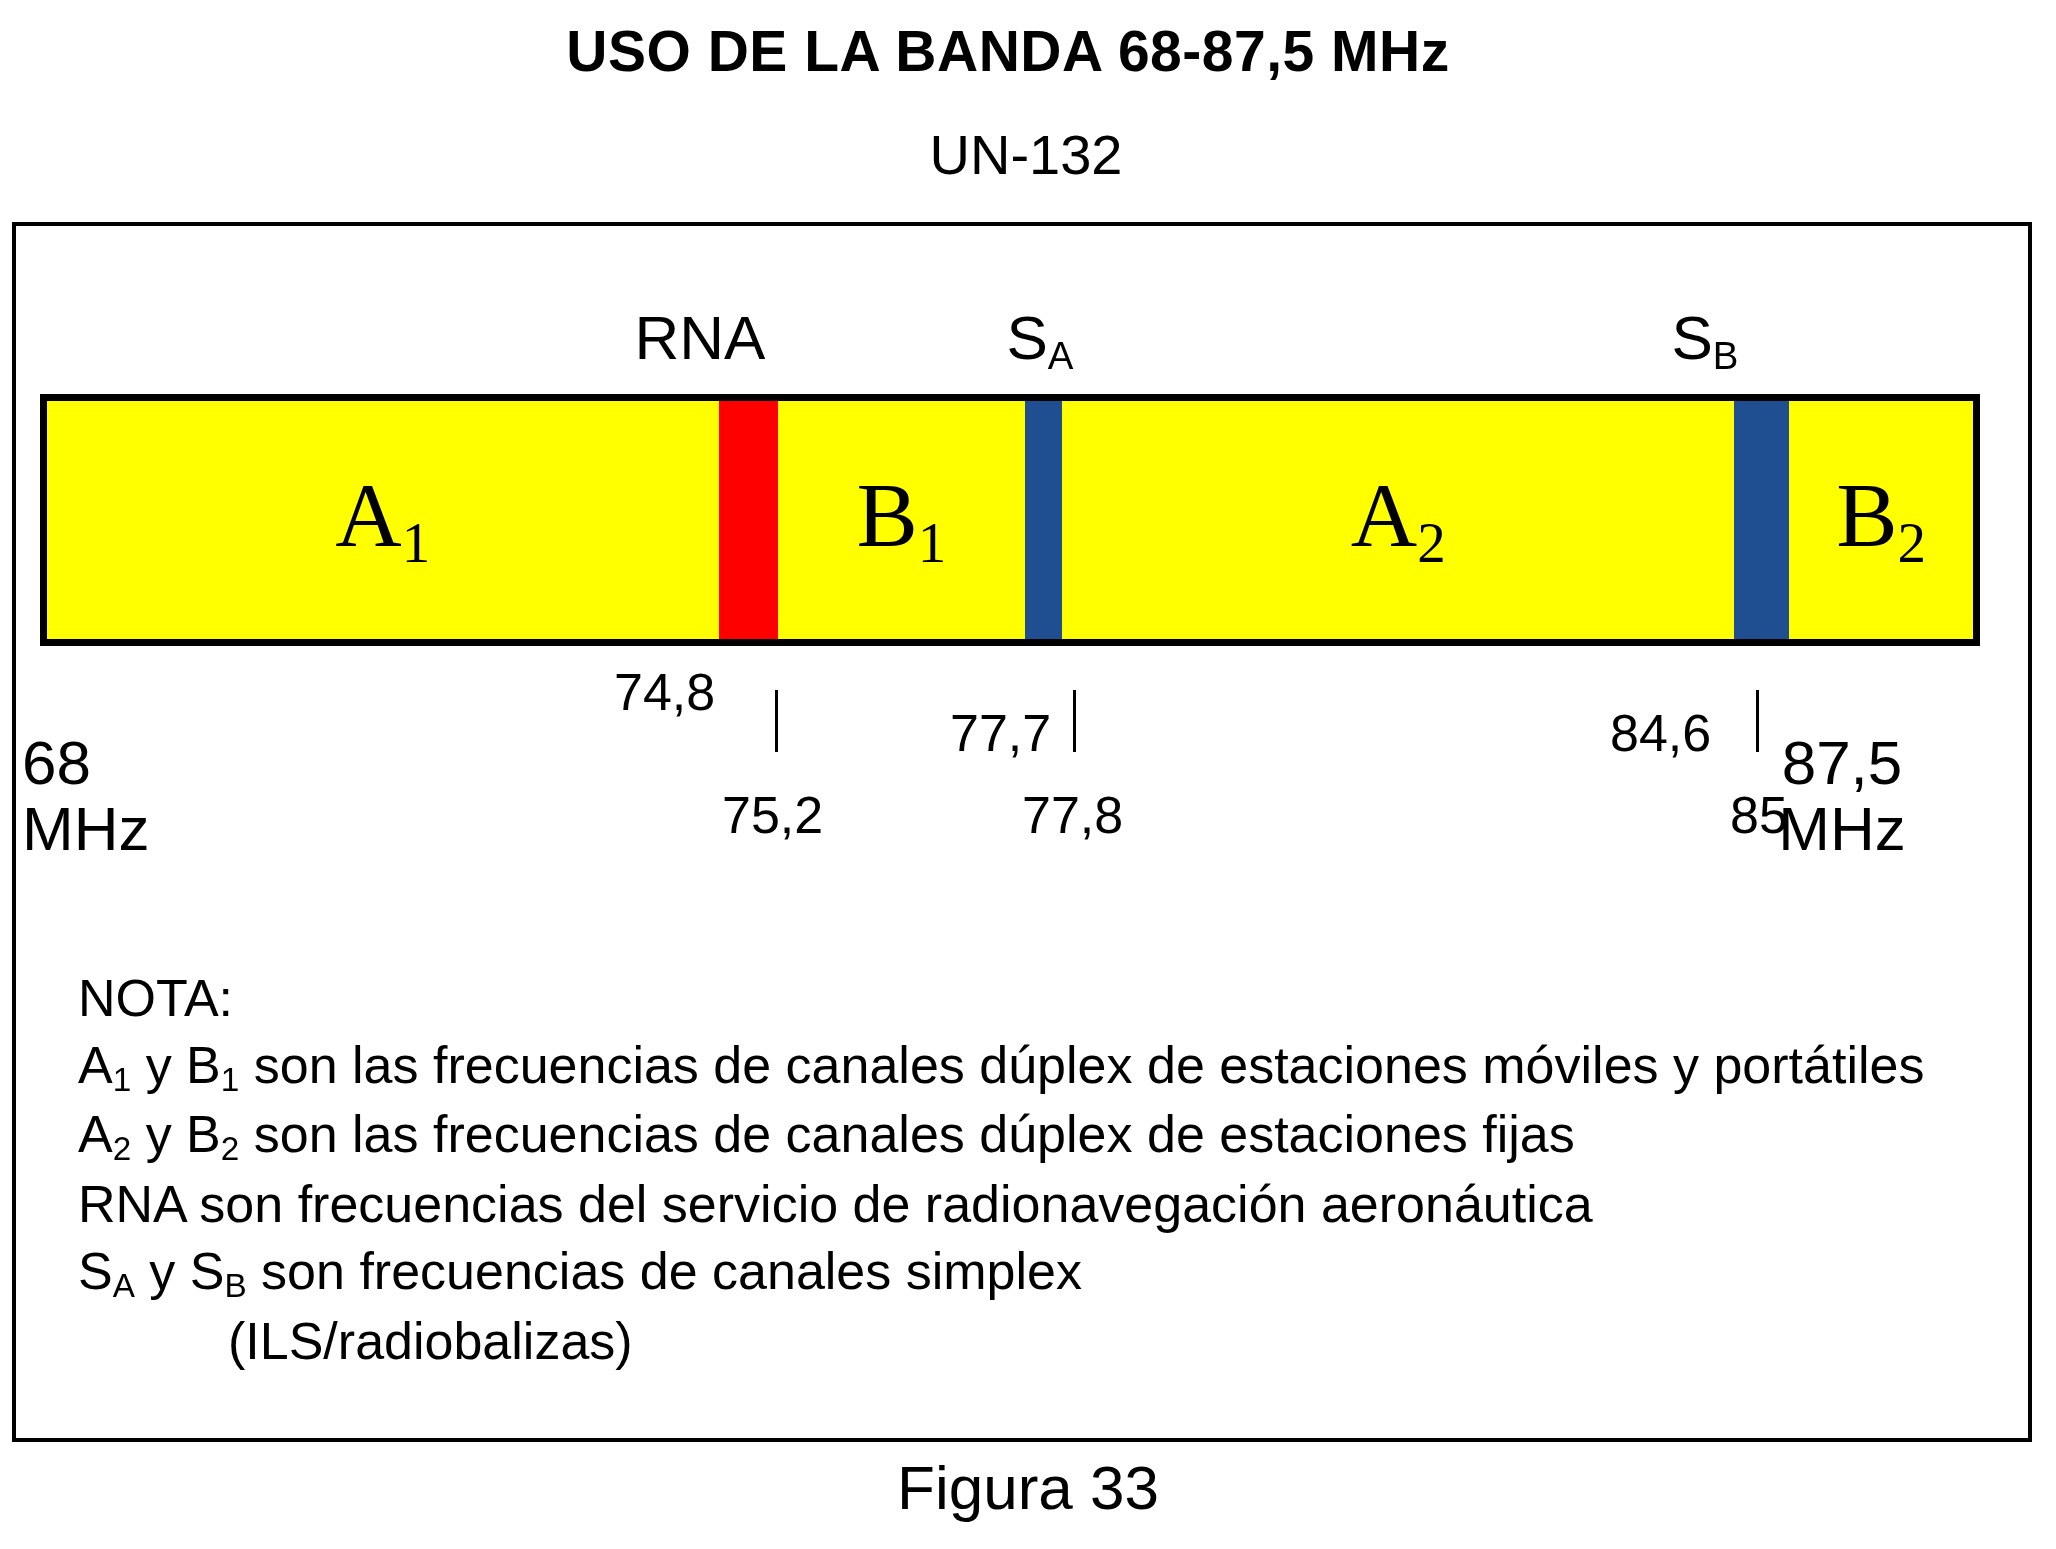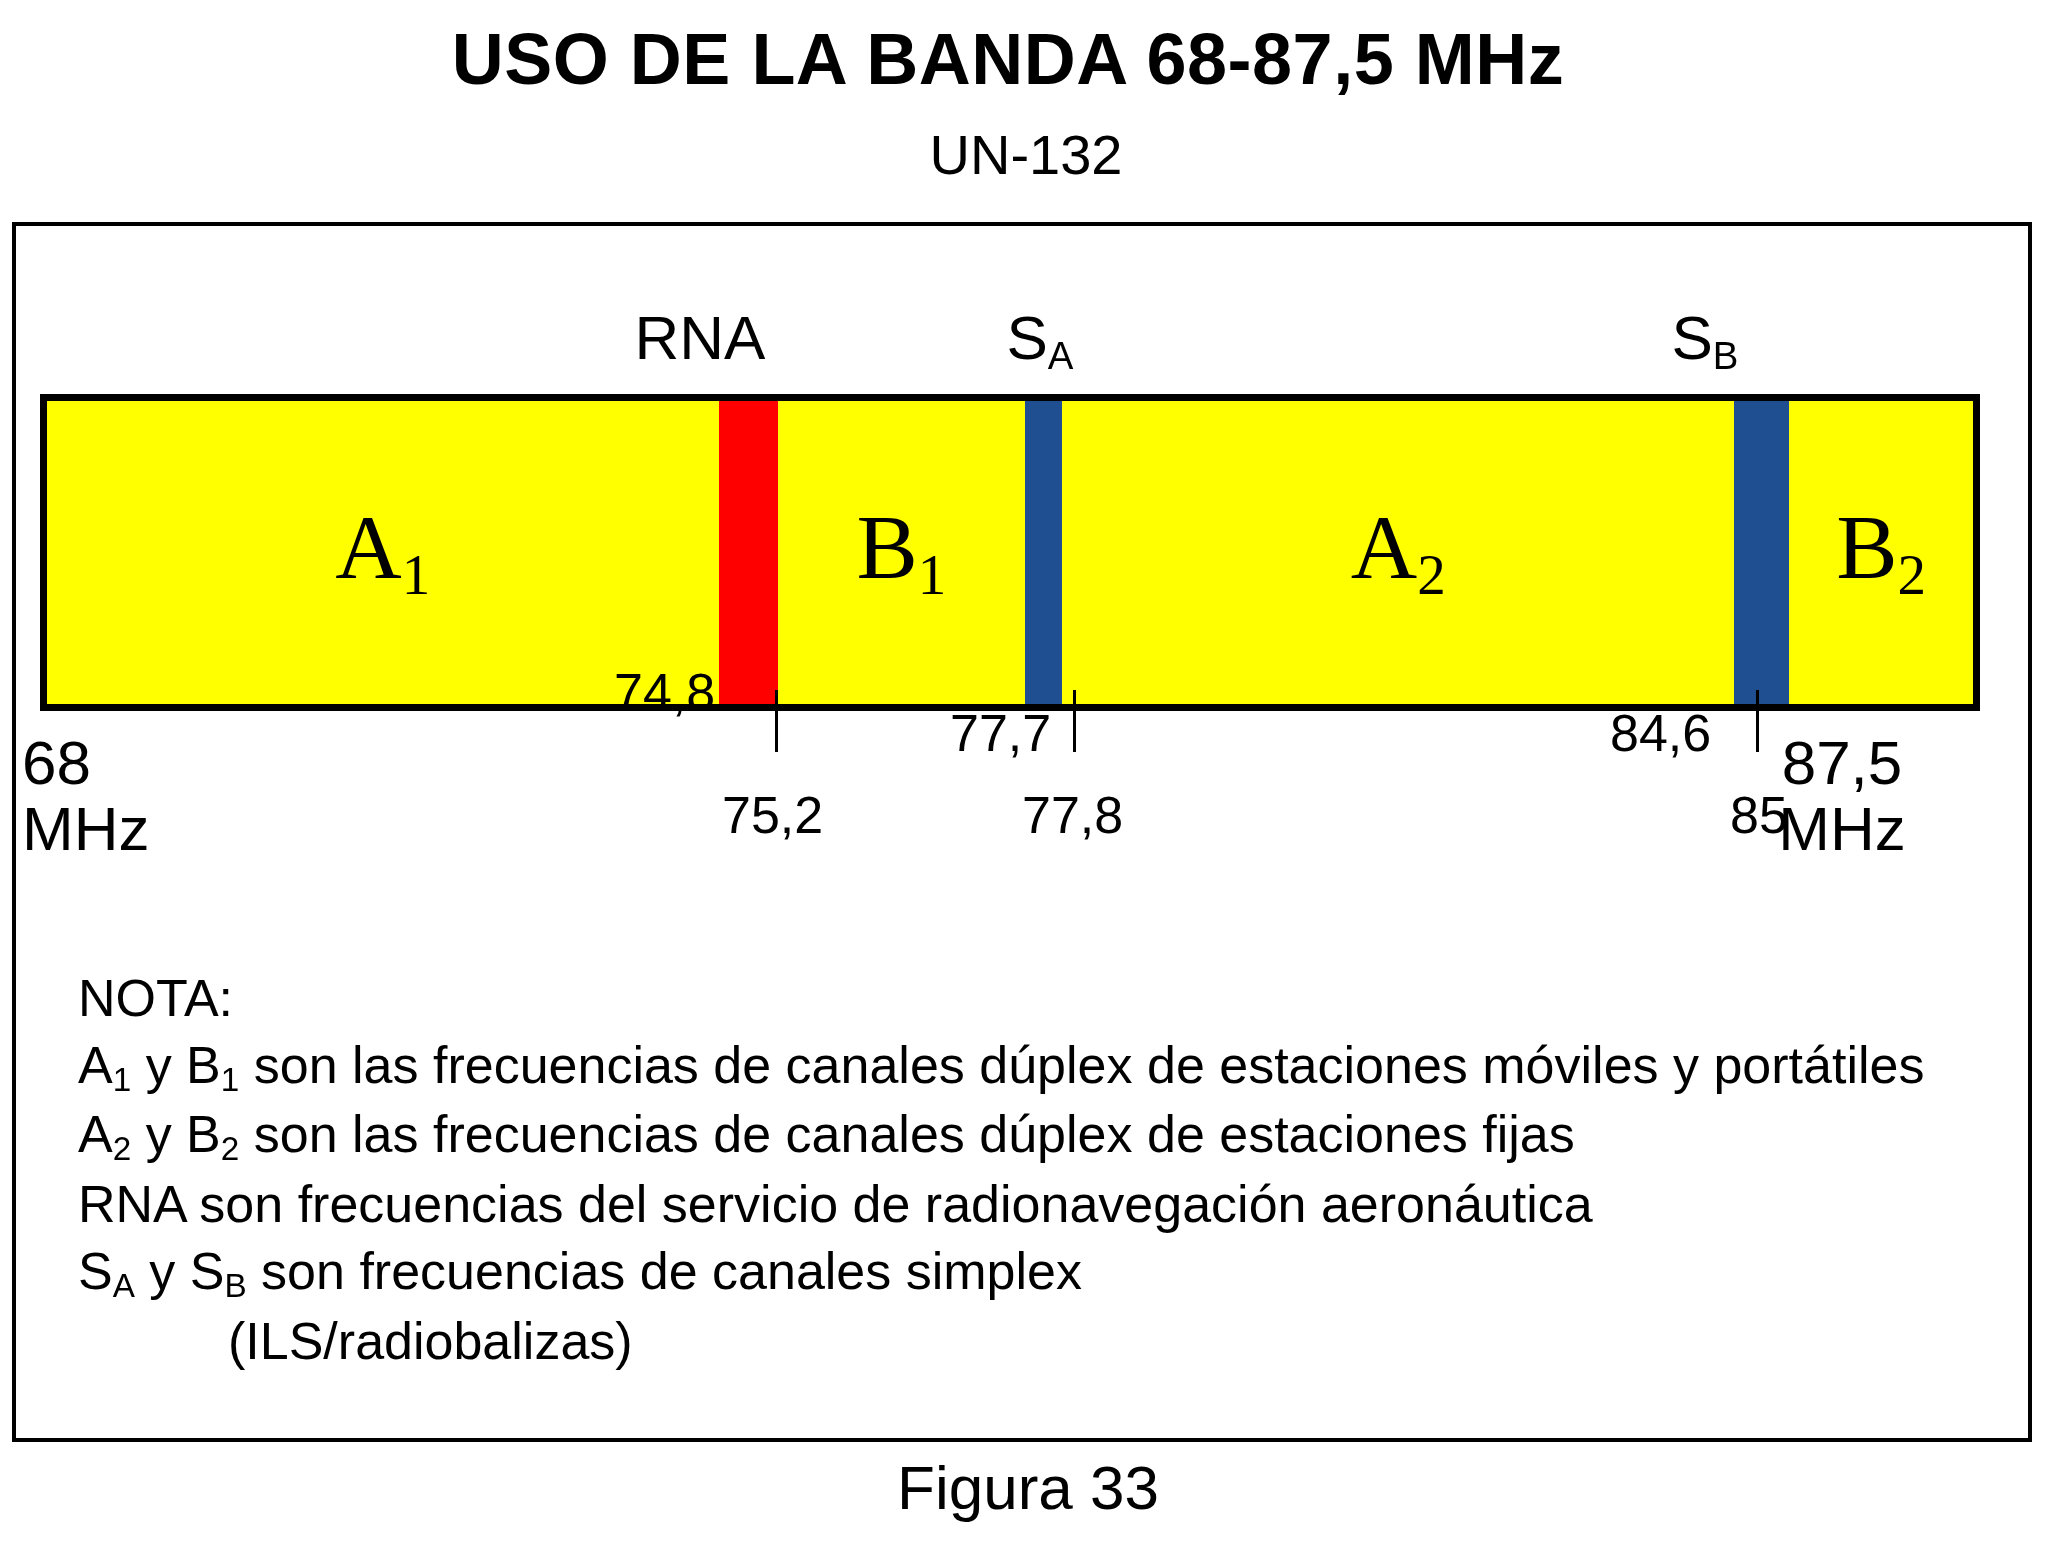--- a/index.html
+++ b/index.html
@@ -15,21 +15,21 @@
     position: relative;
     overflow: hidden;
   }
 
   #title {
     position: absolute;
     top: 18px;
     left: 0;
     width: 2016px;
     text-align: center;
-    font-size: 72px;
+    font-size: 57px;
     font-weight: bold;
     letter-spacing: 0.5px;
   }
 
   #subtitle {
     position: absolute;
     top: 122px;
     left: 0;
     width: 2052px;
     text-align: center;
@@ -45,21 +45,21 @@
     border: 4px solid #000000;
     box-sizing: border-box;
   }
 
   
   #bar {
     position: absolute;
     left: 40px;
     top: 394px;
     width: 1940px;
-    height: 317px;
+    height: 252px;
     border: 7px solid #000000;
     box-sizing: border-box;
     background: #ffff00;
     display: flex;
   }
   .seg {
     position: relative;
     height: 100%;
     display: flex;
     align-items: center;

